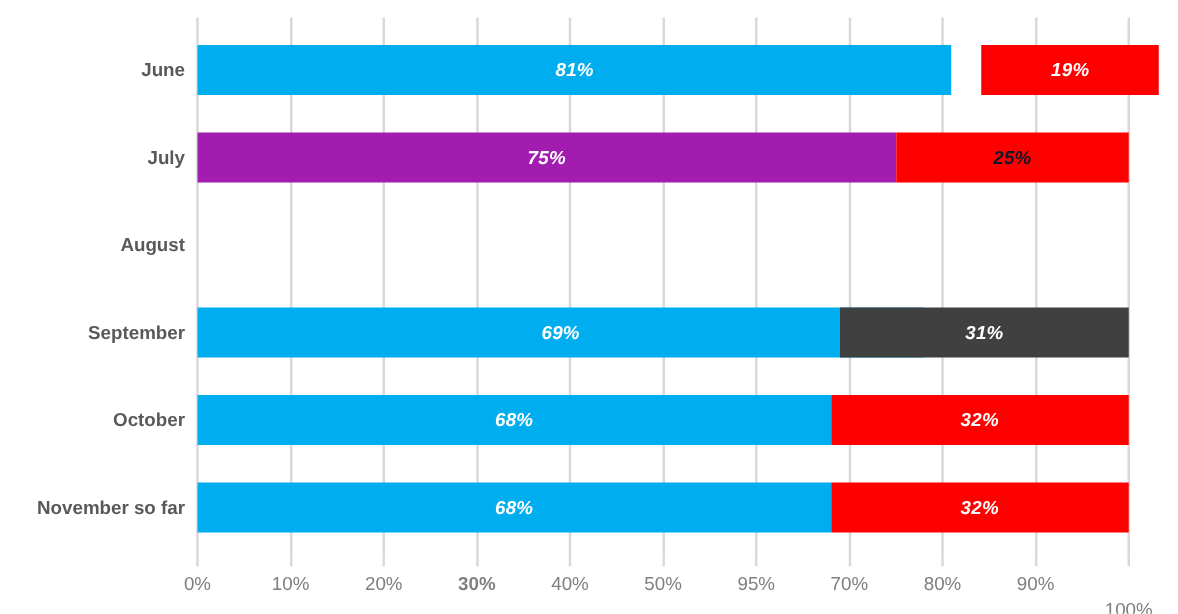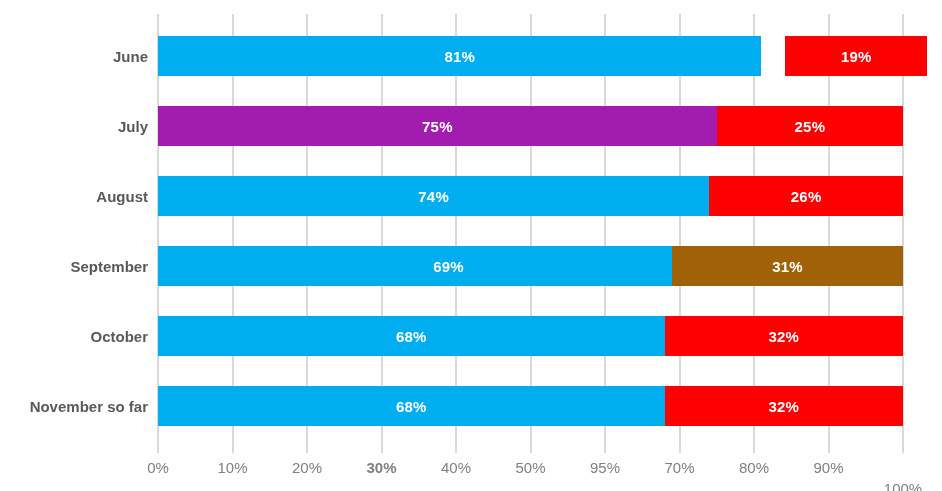--- a/index.html
+++ b/index.html
@@ -50,20 +50,21 @@
   }
 
   .segment {
     position: absolute;
     top: 0;
     height: 40px;
     display: flex;
     align-items: center;
     justify-content: center;
     box-sizing: border-box;
+    font-style: italic;
   }
   .segment .seg-label {
     color: #ffffff;
     font-size: 15px;
     font-weight: bold;
     letter-spacing: 0.2px;
     line-height: 1;
     white-space: nowrap;
   }
 
@@ -145,36 +146,28 @@
         </div>
         <div class="segment" style="left: 603.45px; width: 141.55px; background: rgb(255, 0, 0); margin-left: 24px;">
           <span class="seg-label" style="color: rgb(255, 255, 255);">19%</span>
         </div>
       </div>
       <div class="bar-row" style="top: 92px;">
         <div class="segment" style="left: 0px; width: 558.75px; background: #a21caf;">
           <span class="seg-label" style="color: rgb(255, 255, 255);">75%</span>
         </div>
         <div class="segment" style="left: 558.75px; width: 186.25px; background: rgb(255, 0, 0);">
-          <span class="seg-label" style="color: #ffffff;">25%</span>
-        </div>
-      </div>
-      <div class="bar-row" style="top: 162px;">
-        <div class="segment" style="left: 0px; width: 551.3px; background: rgb(0, 174, 239);">
-          <span class="seg-label" style="color: rgb(255, 255, 255);">74%</span>
-        </div>
-        <div class="segment" style="left: 551.3px; width: 193.7px; background: rgb(255, 0, 0);">
-          <span class="seg-label" style="color: rgb(255, 255, 255);">26%</span>
+          <span class="seg-label" style="color: #0f172a;">25%</span>
         </div>
       </div>
       <div class="bar-row" style="top: 232px;">
         <div class="segment" style="left: 0px; width: 581px; background: rgb(0, 174, 239);">
           <span class="seg-label" style="color: rgb(255, 255, 255);">69%</span>
         </div>
-        <div class="segment" style="left: 514.05px; width: 230.95px; background: #a16207;">
+        <div class="segment" style="left: 514.05px; width: 230.95px; background: #404040;">
           <span class="seg-label" style="color: rgb(255, 255, 255);">31%</span>
         </div>
       </div>
       <div class="bar-row" style="top: 302px;">
         <div class="segment" style="left: 0px; width: 506.6px; background: rgb(0, 174, 239);">
           <span class="seg-label" style="color: rgb(255, 255, 255);">68%</span>
         </div>
         <div class="segment" style="left: 506.6px; width: 238.4px; background: rgb(255, 0, 0);">
           <span class="seg-label" style="color: rgb(255, 255, 255);">32%</span>
         </div>

